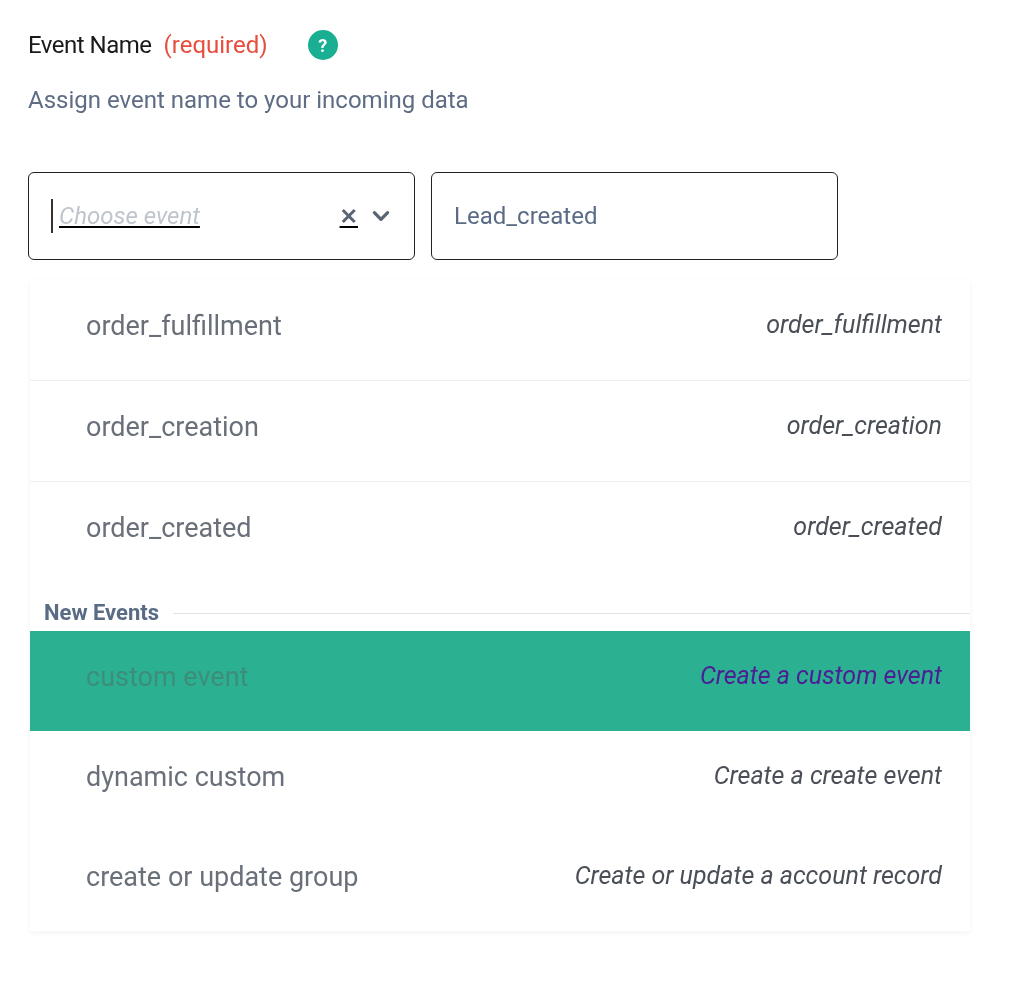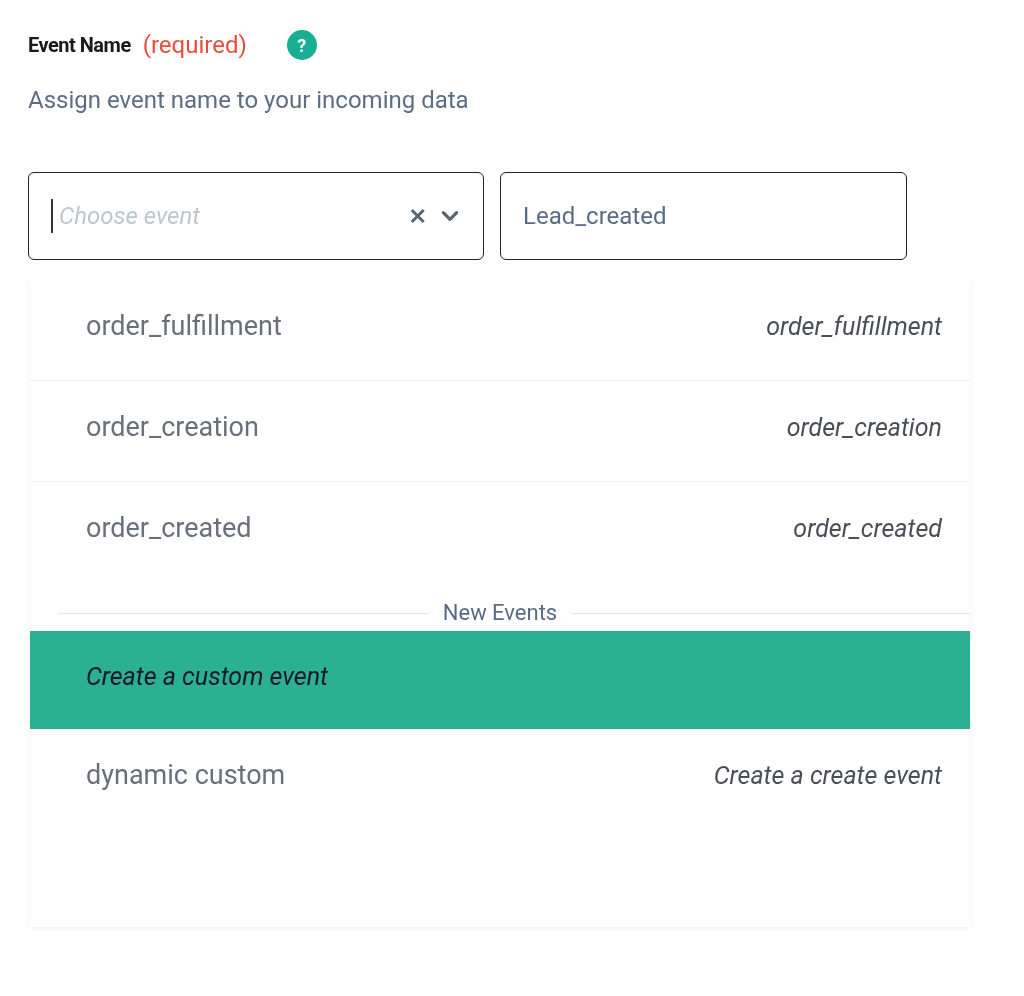--- a/index.html
+++ b/index.html
@@ -8,22 +8,22 @@
       background: #fff;
       padding: 30px 28px;
       width: 1024px;
     }
     .header-row {
       display: flex;
       align-items: center;
       gap: 12px;
     }
     .field-title {
-      font-size: 20px;
-      font-weight: 700;
+      font-size: 24px;
+      font-weight: 400;
       color: #1a1a1a;
       letter-spacing: -0.5px;
       text-align: right;
     }
     .req {
       font-size: 24px;
       font-weight: 400;
       color: #e74c3c;
     }
     .help-badge {
@@ -52,21 +52,21 @@
     }
     .select-box {
       border: 1.5px solid #222;
       border-radius: 6px;
       height: 88px;
       display: flex;
       align-items: center;
       padding: 0 22px;
       position: relative;
     }
-    .select-left { width: 456px; }
+    .select-left { width: 387px; text-decoration: underline; }
     .select-right { width: 407px; }
     .cursor-bar {
       width: 2px;
       height: 34px;
       background: #333;
       margin-right: 6px;
     }
     .placeholder {
       font-size: 24px;
       font-style: italic;
@@ -88,21 +88,21 @@
 
     .dropdown {
       margin-top: 20px;
       margin-left: 2px;
       width: 940px;
       background: #fff;
       box-shadow: 0 2px 6px rgba(0,0,0,0.05);
     }
     .dd-item {
       display: flex;
-      align-items: center;
+      align-items: flex-start;
       justify-content: space-between;
       padding: 30px 28px 38px 56px;
       border-bottom: 1px solid #eceef1;
       cursor: pointer;
       min-height: 98px;
     }
     .dd-item.last-of-group { border-bottom: none; }
     .dd-item .left {
       font-size: 27px;
       color: #6a707a;
@@ -113,26 +113,27 @@
       font-style: italic;
       color: #4a4f57;
     }
     .dd-item.selected {
       background: #2bb192;
     }
     .dd-item.selected .left {
       color: #3d8e78;
     }
     .dd-item.selected .right {
-      color: #0f172a;
+      color: #4c1d95;
     }
     .section-divider {
       position: relative;
-      text-align: center;
+      text-align: left;
       margin: 18px 0 6px;
+      font-weight: bold;
     }
     .section-divider::before {
       content: "";
       position: absolute;
       left: 28px;
       right: 0;
       top: 50%;
       border-top: 1px solid #e0e3e8;
       z-index: 0;
     }
@@ -185,24 +186,27 @@
   <div class="dd-item last-of-group">
     <span class="left">order_created</span>
     <span class="right">order_created</span>
   </div>
 
   <div class="section-divider">
     <span>New Events</span>
   </div>
 
   <div class="dd-item selected nobottom">
+    <span class="left">custom event</span>
     <span class="right">Create a custom event</span>
   </div>
   <div class="dd-item last-of-group">
     <span class="left">dynamic custom</span>
     <span class="right">Create a create event</span>
   </div>
 
 
   <div class="dd-item nobottom">
+    <span class="left">create or update group</span>
+    <span class="right">Create or update a account record</span>
   </div>
 
 </div>
 
 </body></html>

